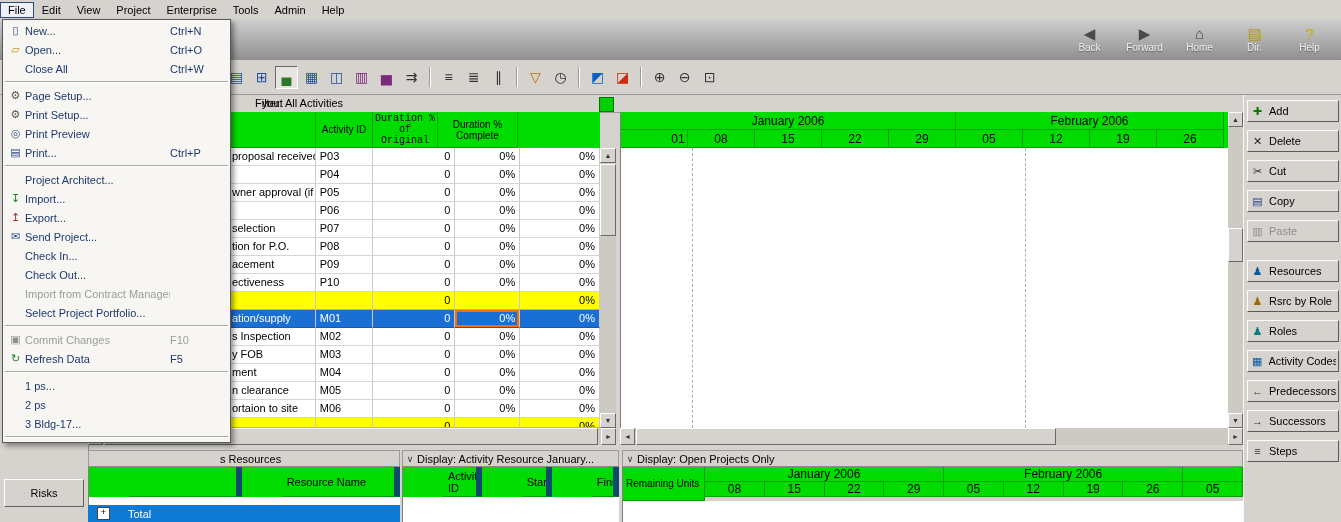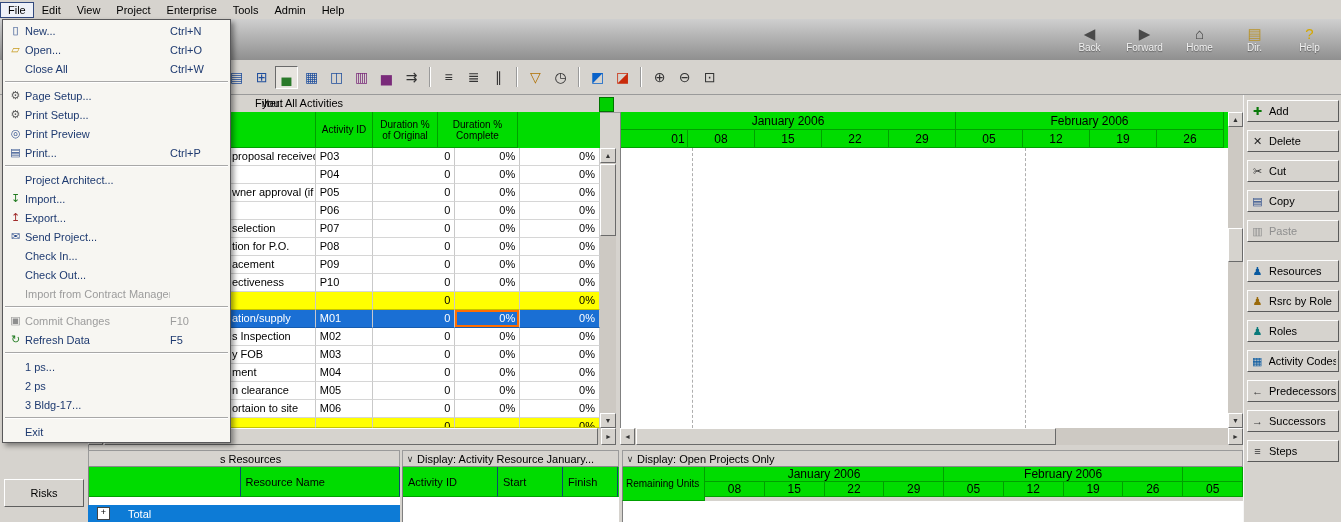--- a/index.html
+++ b/index.html
@@ -73,21 +73,21 @@
   .dir-sidebar{position:absolute;left:0;top:95px;width:88px;height:427px;background:#d6d3ce;border-right:1px solid #8f8f8f;}
   .risks-btn{position:absolute;left:4px;top:384px;width:80px;height:28px;background:#d6d3ce;border:1px solid;border-color:#fff #5f5f5f #5f5f5f #fff;font-size:11px;font-family:"Liberation Sans",sans-serif;}
 
   
   .bp{position:absolute;top:450px;height:72px;box-sizing:border-box;}
   .bp-header{height:17px;background:#d6d3ce;border:1px solid #9a9a9a;border-bottom-color:#8a8a8a;box-sizing:border-box;display:flex;align-items:center;white-space:nowrap;overflow:hidden;}
   .chev{width:14px;text-align:center;font-size:9px;color:#333;}
   .bp-left{left:88px;width:312px;}
   .bp-left .bp-header span.frag{padding-left:131px;}
   .bp-green-row{height:30px;display:flex;background:#00dc00;border-left:1px solid #808080;box-sizing:border-box;}
-  .bg-cell{box-sizing:border-box;border-right:1px solid #0c4a6e;border-bottom:1px solid #00a000;display:flex;align-items:center;padding:0 5px;font-size:11px;overflow:hidden;}
+  .bg-cell{box-sizing:border-box;border-right:6px solid #0c4a6e;border-bottom:1px solid #00a000;display:flex;align-items:center;padding:0 5px;font-size:11px;overflow:hidden;margin-left:40px;}
   .bp-white{background:#fff;border-left:1px solid #808080;box-sizing:border-box;}
   .bp-left .bp-white{height:8px;}
   .total-row{height:17px;background:#0d7bd6;color:#fff;display:flex;align-items:center;}
   .plus-box{width:11px;height:11px;background:#fff;border:1px solid #444;color:#000;font-size:9px;line-height:9px;text-align:center;margin-left:9px;}
   .total-label{margin-left:18px;}
   .bp-mid{left:402px;width:217px;}
   .bp-mid .bp-white{height:25px;}
   .bp-right{left:622px;width:621px;overflow:hidden;}
   .bp-right-body{display:flex;height:34px;}
   .units-cell{width:83px;box-sizing:border-box;background:#00dc00;border-right:1px solid #00a000;border-bottom:1px solid #00a000;border-left:1px solid #808080;font-size:10px;line-height:11px;display:flex;align-items:center;padding:0 3px;}
@@ -184,21 +184,21 @@
 
   <div class="layout-bar">
     <span class="layout-text">yout</span>
     <span class="filter-text">Filter: All Activities</span>
     <span class="green-square"></span>
   </div>
 
   <div class="table-header" id="table-header">
       <div class="th-cell" style="width: 227px;"></div>
       <div class="th-cell" style="width: 57px;">Activity ID</div>
-      <div class="th-cell" style="width: 65px;">Duration % of Original</div>
+      <div class="th-cell" style="width: 65px; font-family: Liberation Mono, monospace;">Duration % of Original</div>
       <div class="th-cell" style="width: 80px;">Duration % Complete</div>
     </div>
   <div class="table-body" id="table-body">
       <div class="trow normal">
         <div class="tcell c0" style="width: 227px;">proposal received</div>
         <div class="tcell c1" style="width: 57px;">P03</div>
         <div class="tcell c2" style="width: 83px;">0</div>
         <div class="tcell c3" style="width: 65px;">0%</div>
         <div class="tcell c4" style="width: 80px;">0%</div>
       </div>
@@ -529,20 +529,25 @@
       <div class="fm-item">
         <span class="fm-icon"></span>
         <span class="fm-label">Check Out...</span>
         <span class="fm-shortcut"></span>
       </div>
       <div class="fm-item disabled">
         <span class="fm-icon"></span>
         <span class="fm-label">Import from Contract Manager...</span>
         <span class="fm-shortcut"></span>
       </div>
+      <div class="fm-item">
+        <span class="fm-icon"></span>
+        <span class="fm-label">Select Project Portfolio...</span>
+        <span class="fm-shortcut"></span>
+      </div>
       <div class="fm-sep"></div>
       <div class="fm-item disabled">
         <span class="fm-icon" style="color: rgb(142, 142, 142);">▣</span>
         <span class="fm-label">Commit Changes</span>
         <span class="fm-shortcut">F10</span>
       </div>
       <div class="fm-item">
         <span class="fm-icon" style="color: rgb(31, 122, 31);">↻</span>
         <span class="fm-label">Refresh Data</span>
         <span class="fm-shortcut">F5</span>
@@ -557,20 +562,15 @@
         <span class="fm-icon"></span>
         <span class="fm-label">2 ps</span>
         <span class="fm-shortcut"></span>
       </div>
       <div class="fm-item">
         <span class="fm-icon"></span>
         <span class="fm-label">3 Bldg-17...</span>
         <span class="fm-shortcut"></span>
       </div>
       <div class="fm-sep"></div>
-      <div class="fm-item">
-        <span class="fm-icon"></span>
-        <span class="fm-label">Exit</span>
-        <span class="fm-shortcut"></span>
-      </div>
     </div>
 
 </div>
 
 </body></html>

